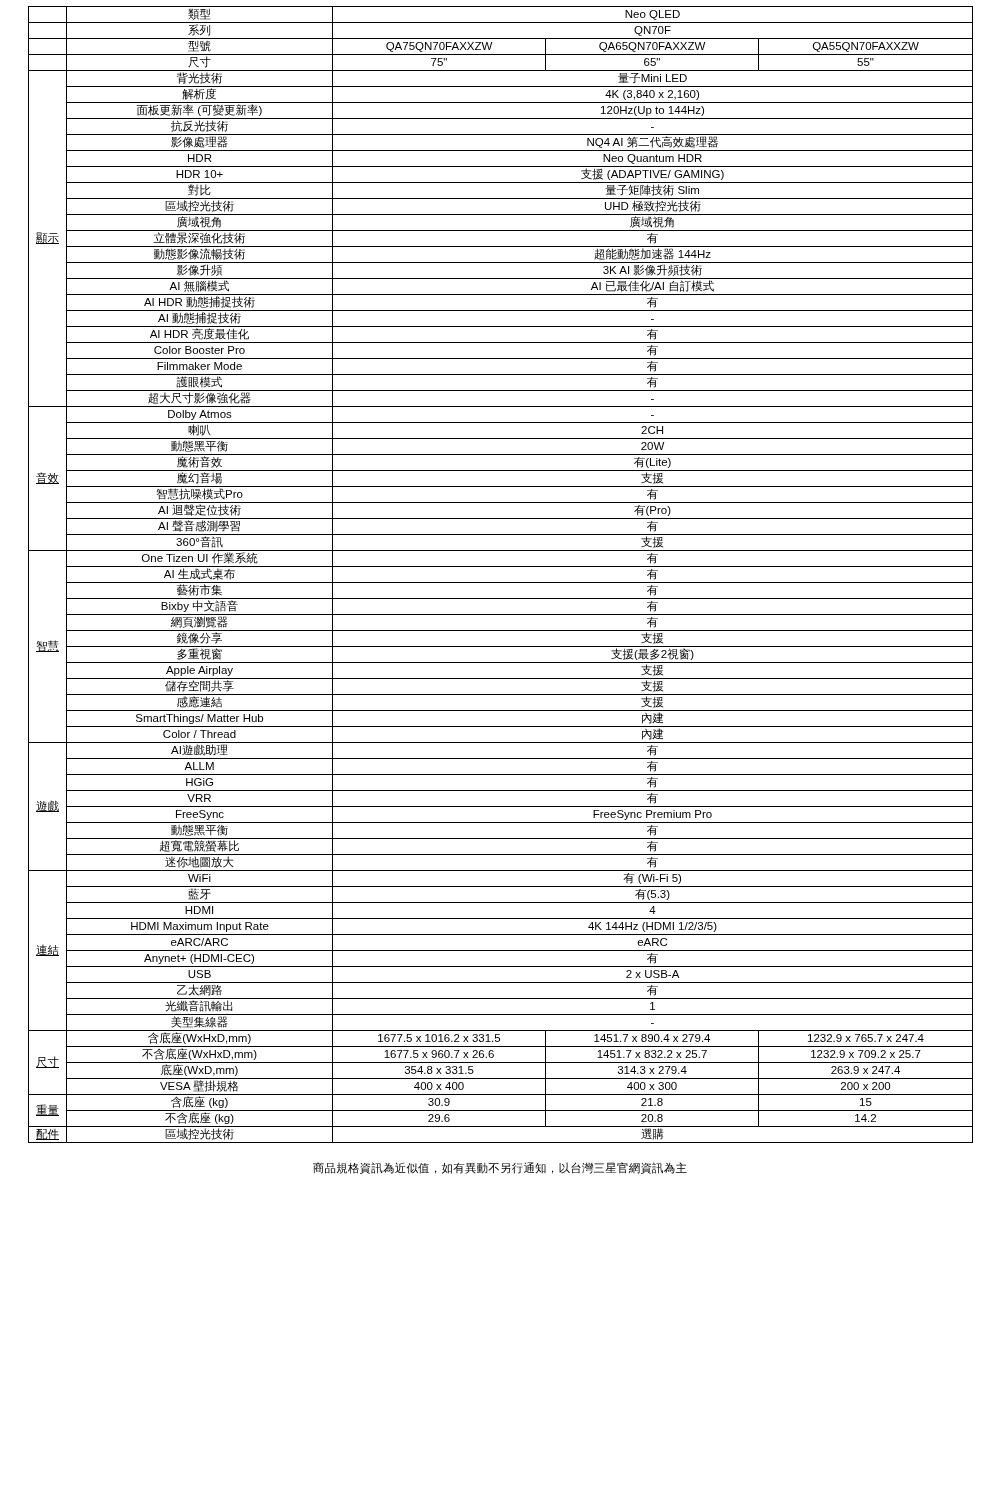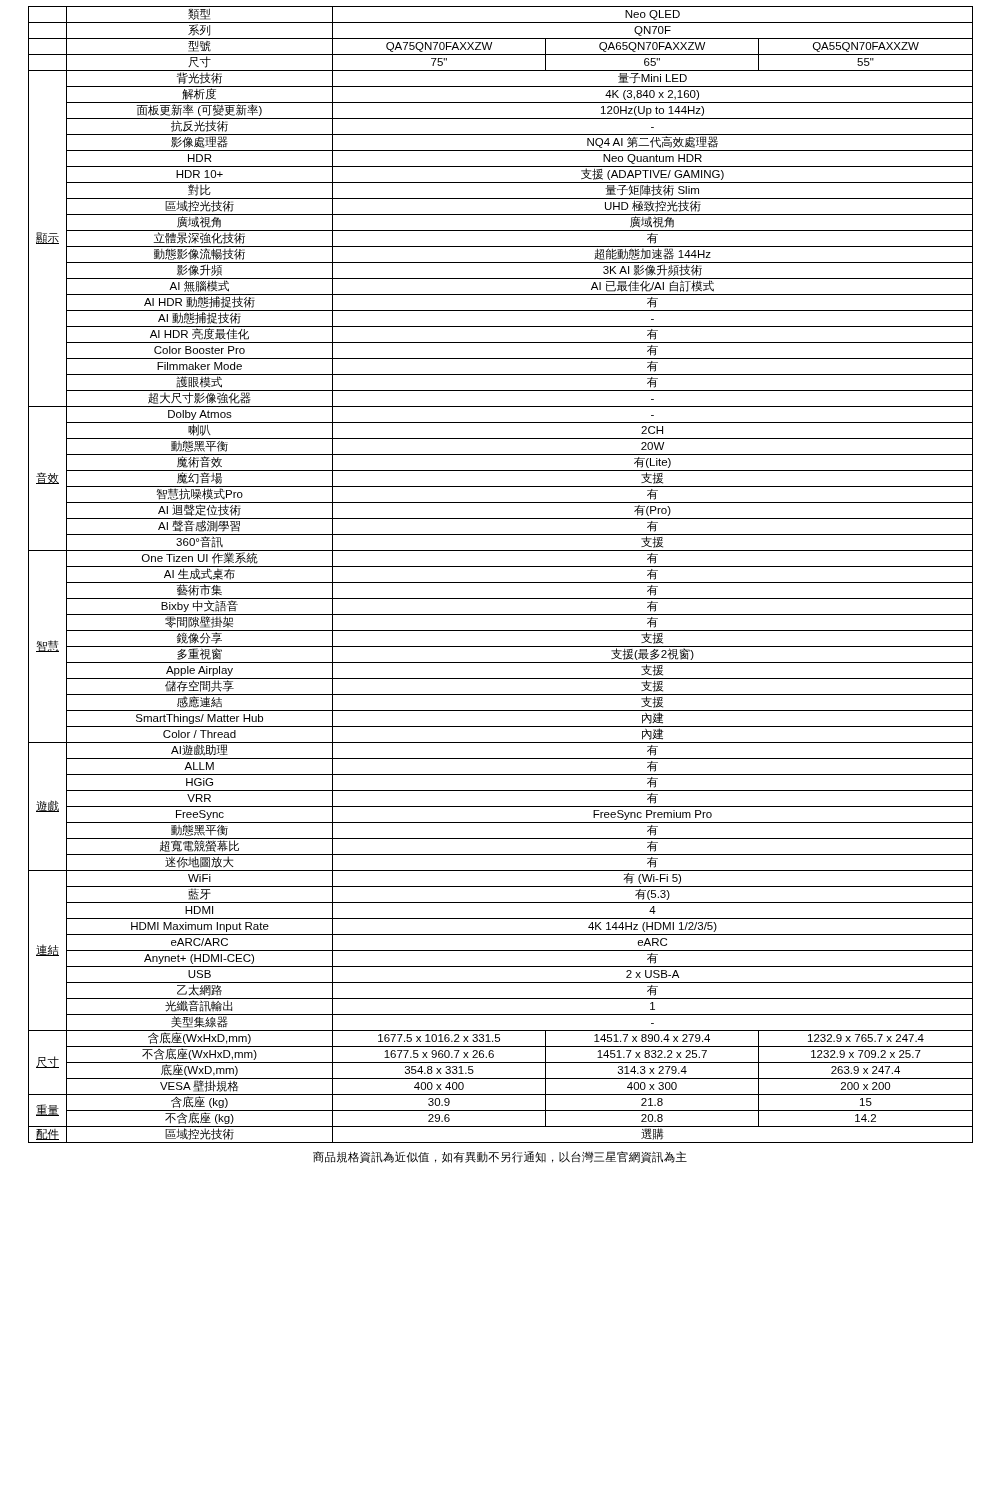--- a/index.html
+++ b/index.html
@@ -48,21 +48,21 @@
   td.item {
     width: 222px;
   }
   td.val {
     width: 228px;
   }
   .footer {
     width: 944px;
     text-align: center;
     font-size: 11.5px;
-    margin-top: 7px;
+    margin-top: 18px;
     letter-spacing: 0.2px;
   }
   .tall {
     height: 30px;
   }
 </style>
 </head>
 <body>
 
 <div class="sheet">
@@ -232,21 +232,21 @@
         </tr>
         <tr>
           <td class="item">藝術市集</td>
           <td class="val" colspan="3">有</td>
         </tr>
         <tr>
           <td class="item">Bixby 中文語音</td>
           <td class="val" colspan="3">有</td>
         </tr>
         <tr>
-          <td class="item">零間隙壁掛架</td>
+          <td class="item">網頁瀏覽器</td>
           <td class="val" colspan="3">有</td>
         </tr>
         <tr>
           <td class="item">鏡像分享</td>
           <td class="val" colspan="3">支援</td>
         </tr>
         <tr>
           <td class="item">多重視窗</td>
           <td class="val" colspan="3">支援(最多2視窗)</td>
         </tr>

